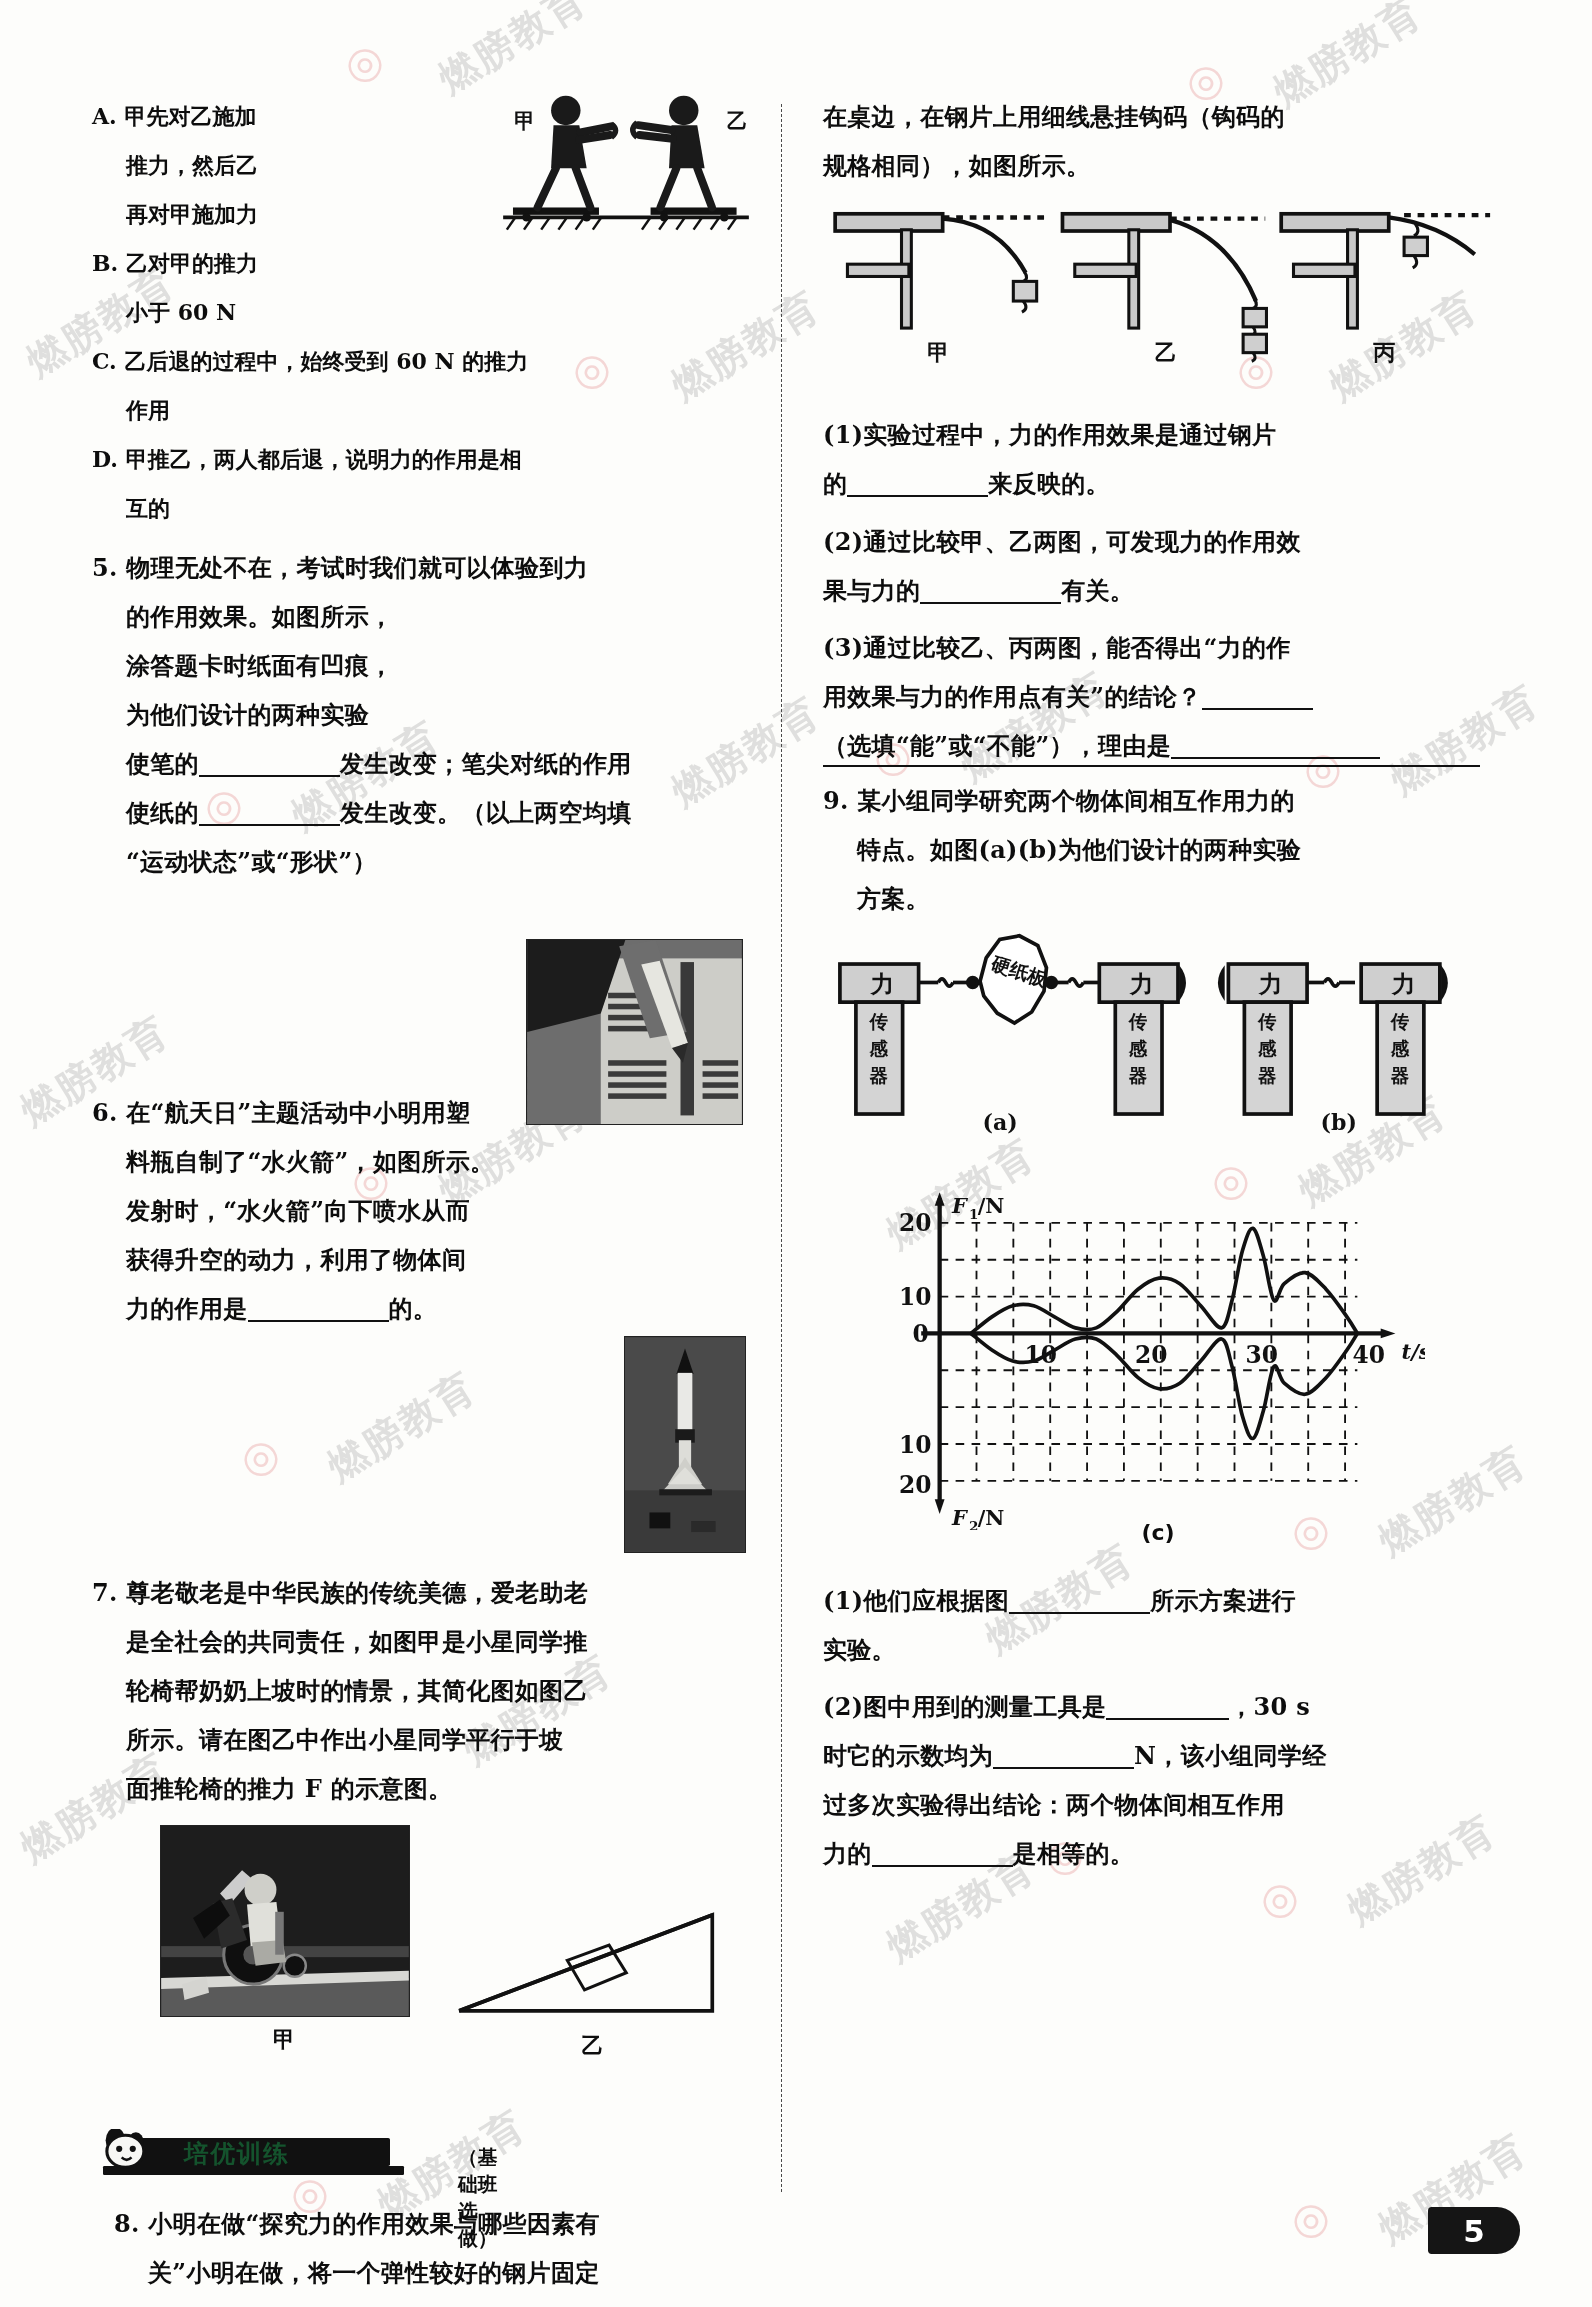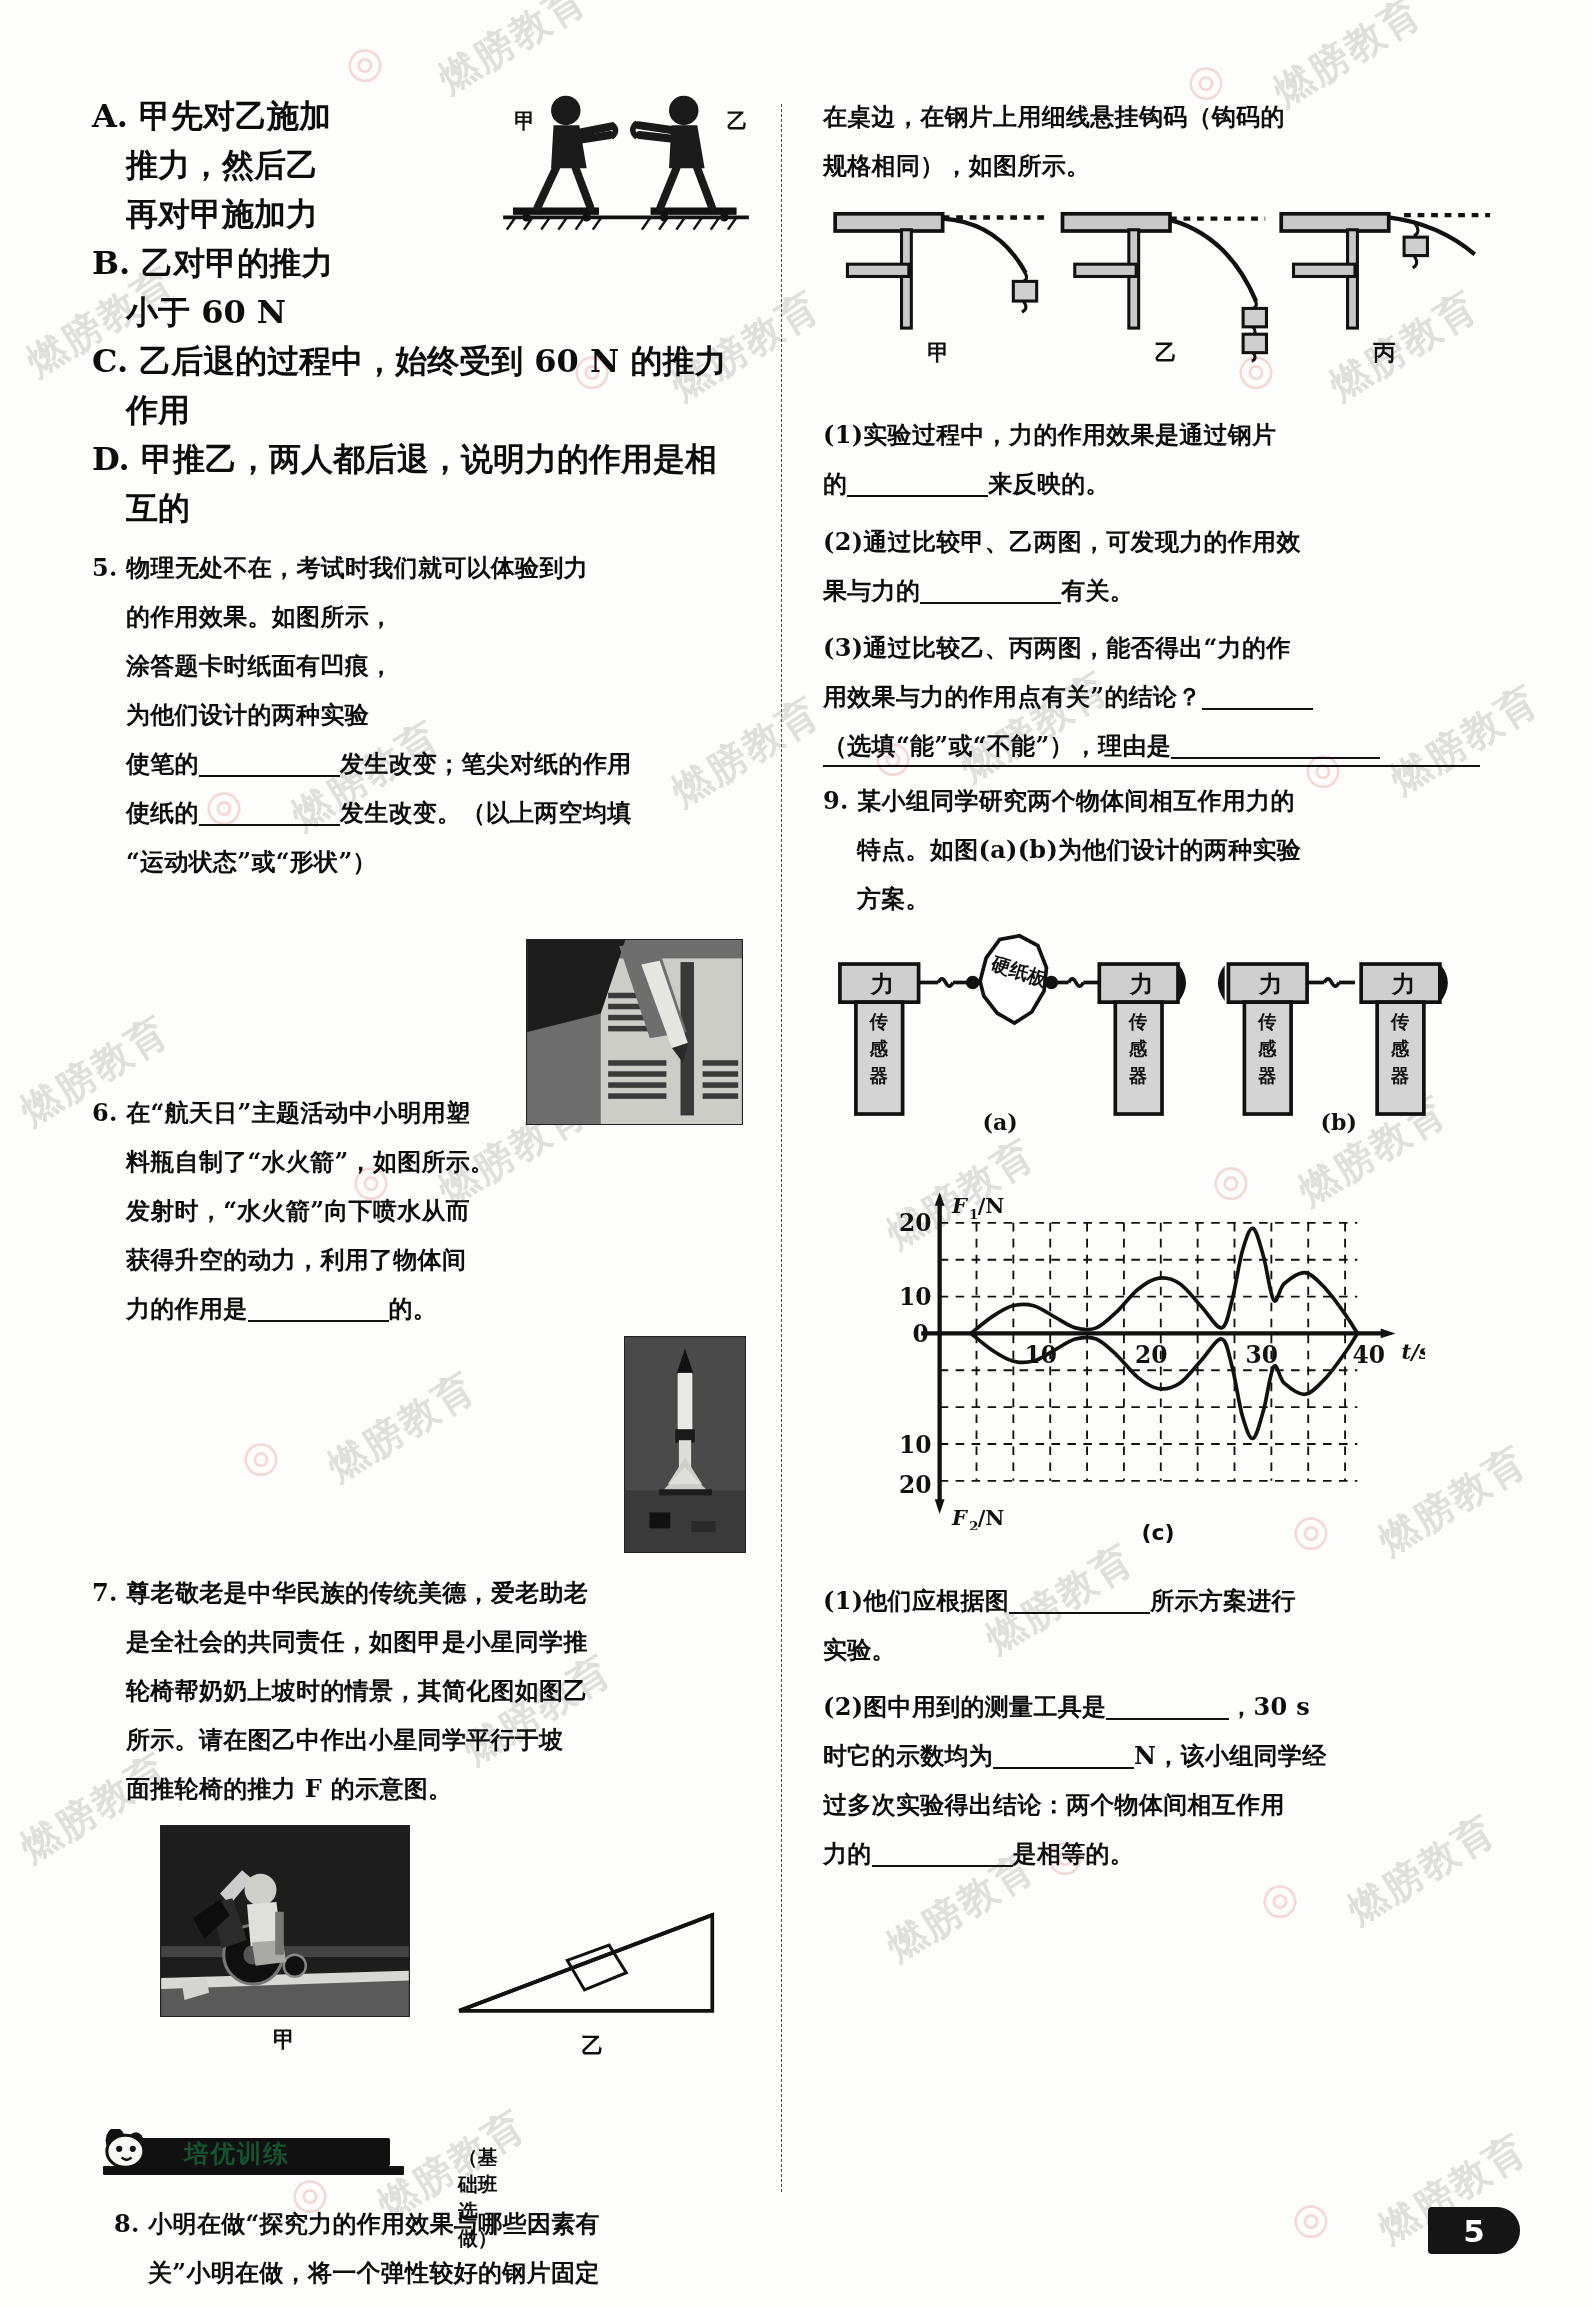--- a/index.html
+++ b/index.html
@@ -57,21 +57,21 @@
     border-left:1.8px dashed #4a4a4a;
   }
 
   
   .q{margin-bottom:8.6px;position:relative;}
   .line{
     font-size:24px;line-height:49px;letter-spacing:0.3px;
     font-family:"DejaVu Serif",serif;font-weight:bold;
   }
   .opt{
-    font-size:32px;line-height:49px;font-weight:bold;
+    font-size:22px;line-height:49px;font-weight:bold;
     font-family:"DejaVu Serif",serif;
     padding-left:38px;text-indent:-38px;
   }
   .qnum{font-family:"DejaVu Serif",serif;font-weight:bold;}
   .indent{padding-left:34px;}
   .hang{padding-left:34px;text-indent:-34px;}
   .blank{display:inline-block;border-bottom:2.5px solid #111;height:24.6px;vertical-align:-4.9px;}
   .b180{width:111px;} .b200{width:123px;} .b230{width:141px;} .b340{width:209px;}
   .fullrule{display:block;border-bottom:2.5px solid #111;height:4.9px;width:657px;margin-top:-9.8px;}
 

